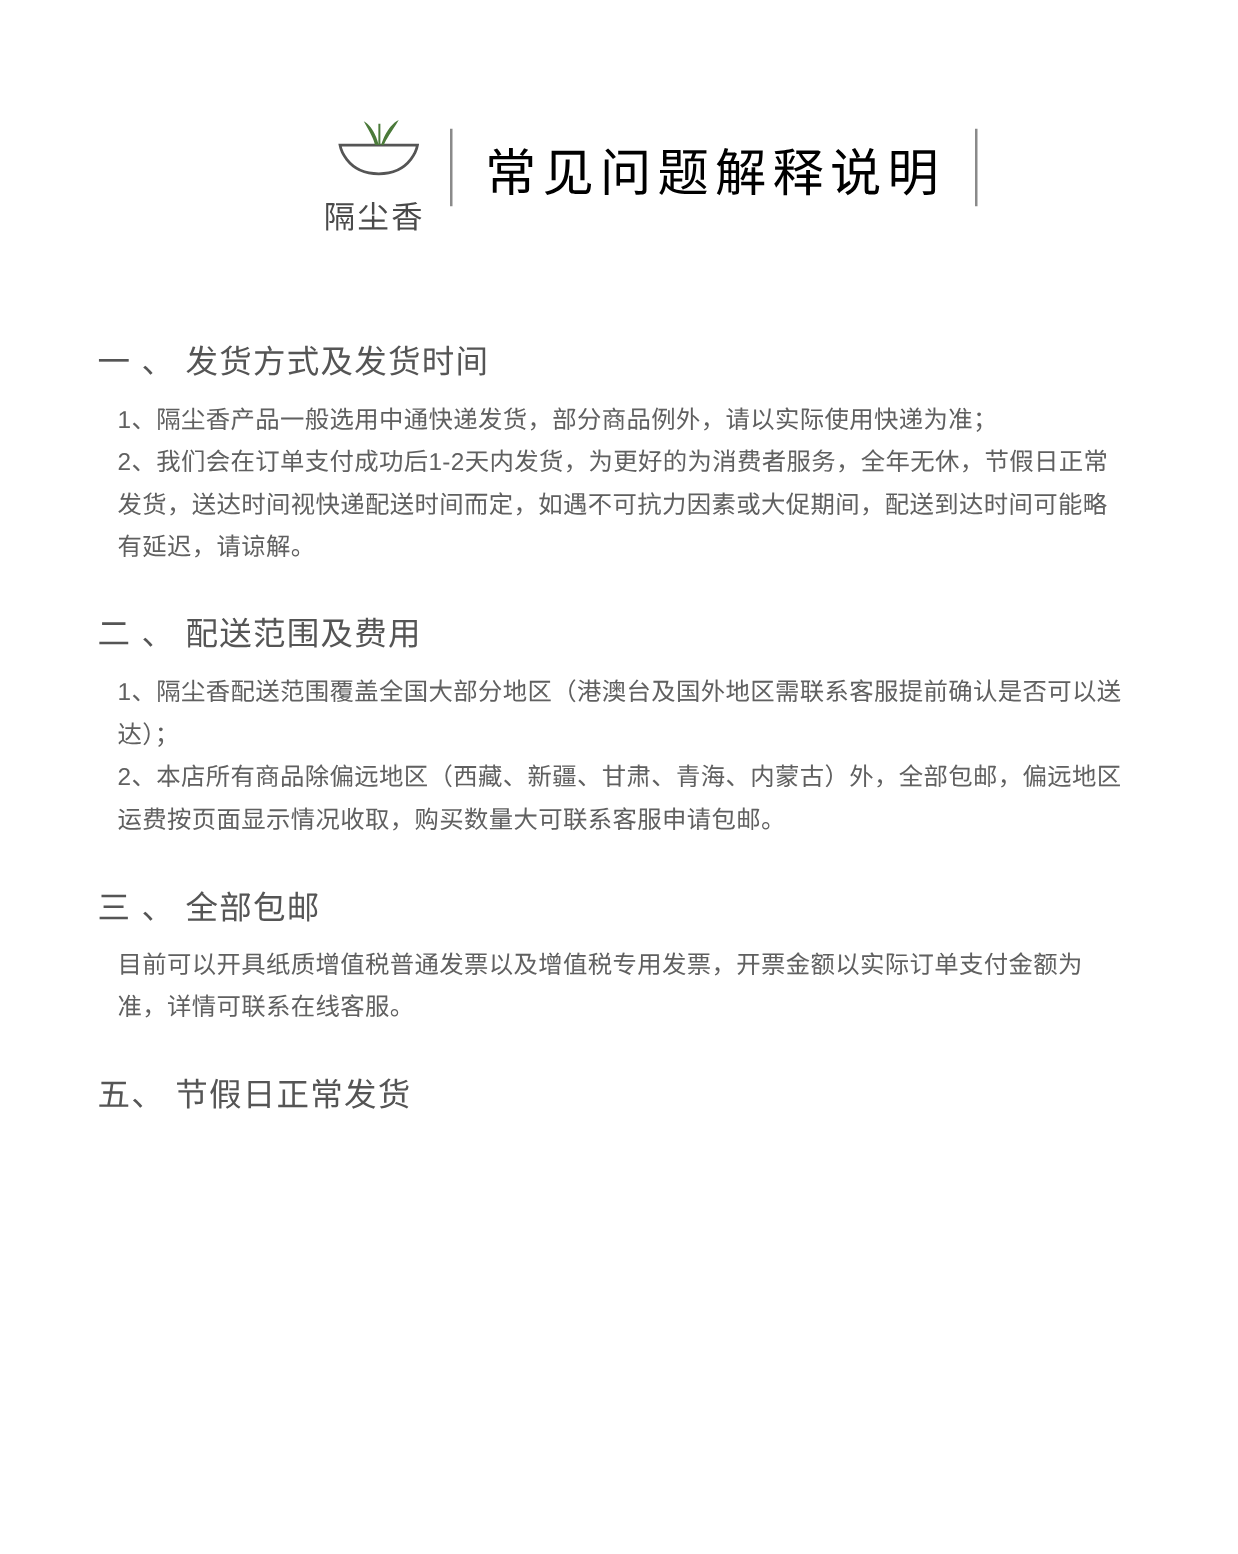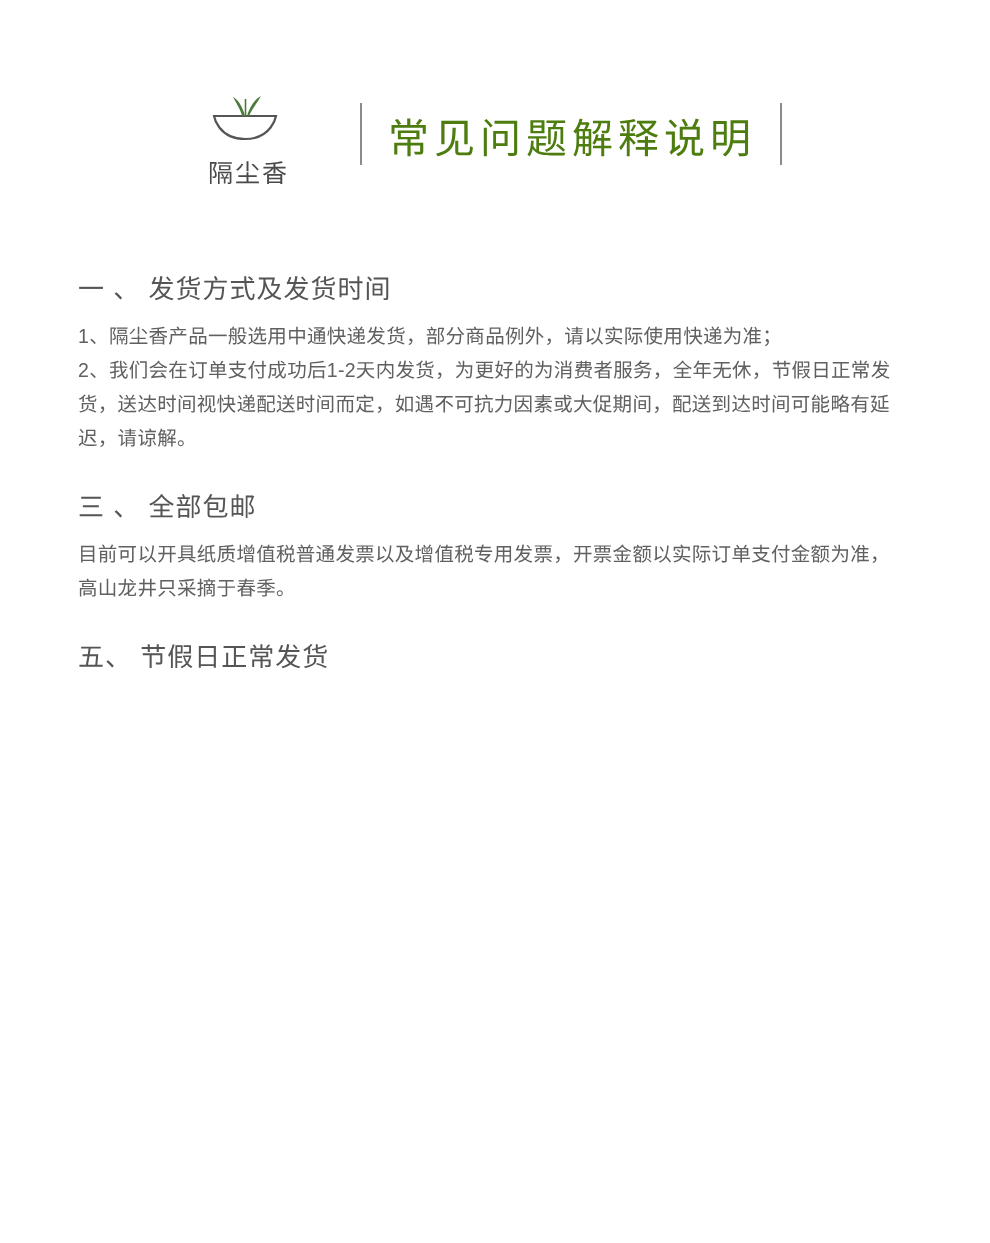--- a/index.html
+++ b/index.html
@@ -27,21 +27,21 @@
   .header {
     display: flex;
     align-items: center;
     justify-content: center;
     padding-top: 78px;
     padding-bottom: 0;
   }
   .brand {
     display: flex;
     flex-direction: column;
-    align-items: flex-start;
+    align-items: flex-end;
     width: 132px;
   }
   .brand-mark {
     width: 74px;
     height: 58px;
     position: relative;
     display: block;
   }
   .brand-name {
     margin-top: 6px;
@@ -56,21 +56,21 @@
     width: 2px;
     height: 62px;
     background: #8a8a8a;
     margin: 0 26px 10px 20px;
   }
   .divider-bar.right {
     margin: 0 0 10px 24px;
   }
   .header-title {
     font-size: 41px;
-    color: #4d7c0f;
+    color: #000000;
     letter-spacing: 5px;
     font-weight: 400;
     white-space: nowrap;
     padding-bottom: 8px;
   }
 
   
   .content {
     padding: 0 90px 0 78px;
     margin-top: 72px;
@@ -87,20 +87,21 @@
     font-weight: 400;
     letter-spacing: 1px;
     margin: 0 0 12px 0;
     line-height: 1.3;
   }
   .section-body {
     font-size: 19.5px;
     line-height: 1.75;
     color: #606060;
     letter-spacing: 0.3px;
+    margin-left: 16px;
   }
   .section-body p {
     margin: 0;
   }
 </style>
 </head>
 <body>
 
 <div class="page">
 
@@ -128,25 +129,32 @@
   <div class="content">
 
     <section class="section">
       <h2 class="section-title">一 、 发货方式及发货时间</h2>
       <div class="section-body">
         <p>1、隔尘香产品一般选用中通快递发货，部分商品例外，请以实际使用快递为准；</p>
         <p>2、我们会在订单支付成功后1-2天内发货，为更好的为消费者服务，全年无休，节假日正常发货，送达时间视快递配送时间而定，如遇不可抗力因素或大促期间，配送到达时间可能略有延迟，请谅解。</p>
       </div>
     </section>
 
+    <section class="section">
+      <h2 class="section-title">二 、 配送范围及费用</h2>
+      <div class="section-body">
+        <p>1、隔尘香配送范围覆盖全国大部分地区（港澳台及国外地区需联系客服提前确认是否可以送达）；</p>
+        <p>2、本店所有商品除偏远地区（西藏、新疆、甘肃、青海、内蒙古）外，全部包邮，偏远地区运费按页面显示情况收取，购买数量大可联系客服申请包邮。</p>
+      </div>
+    </section>
 
     <section class="section">
       <h2 class="section-title">三 、 全部包邮</h2>
       <div class="section-body">
-        <p>目前可以开具纸质增值税普通发票以及增值税专用发票，开票金额以实际订单支付金额为准，高山龙井只采摘于春季。</p>
+        <p>目前可以开具纸质增值税普通发票以及增值税专用发票，开票金额以实际订单支付金额为准，详情可联系在线客服。</p>
       </div>
     </section>
 
 
     <section class="section">
       <h2 class="section-title">五、 节假日正常发货</h2>
     </section>
 
   </div>
 </div>

